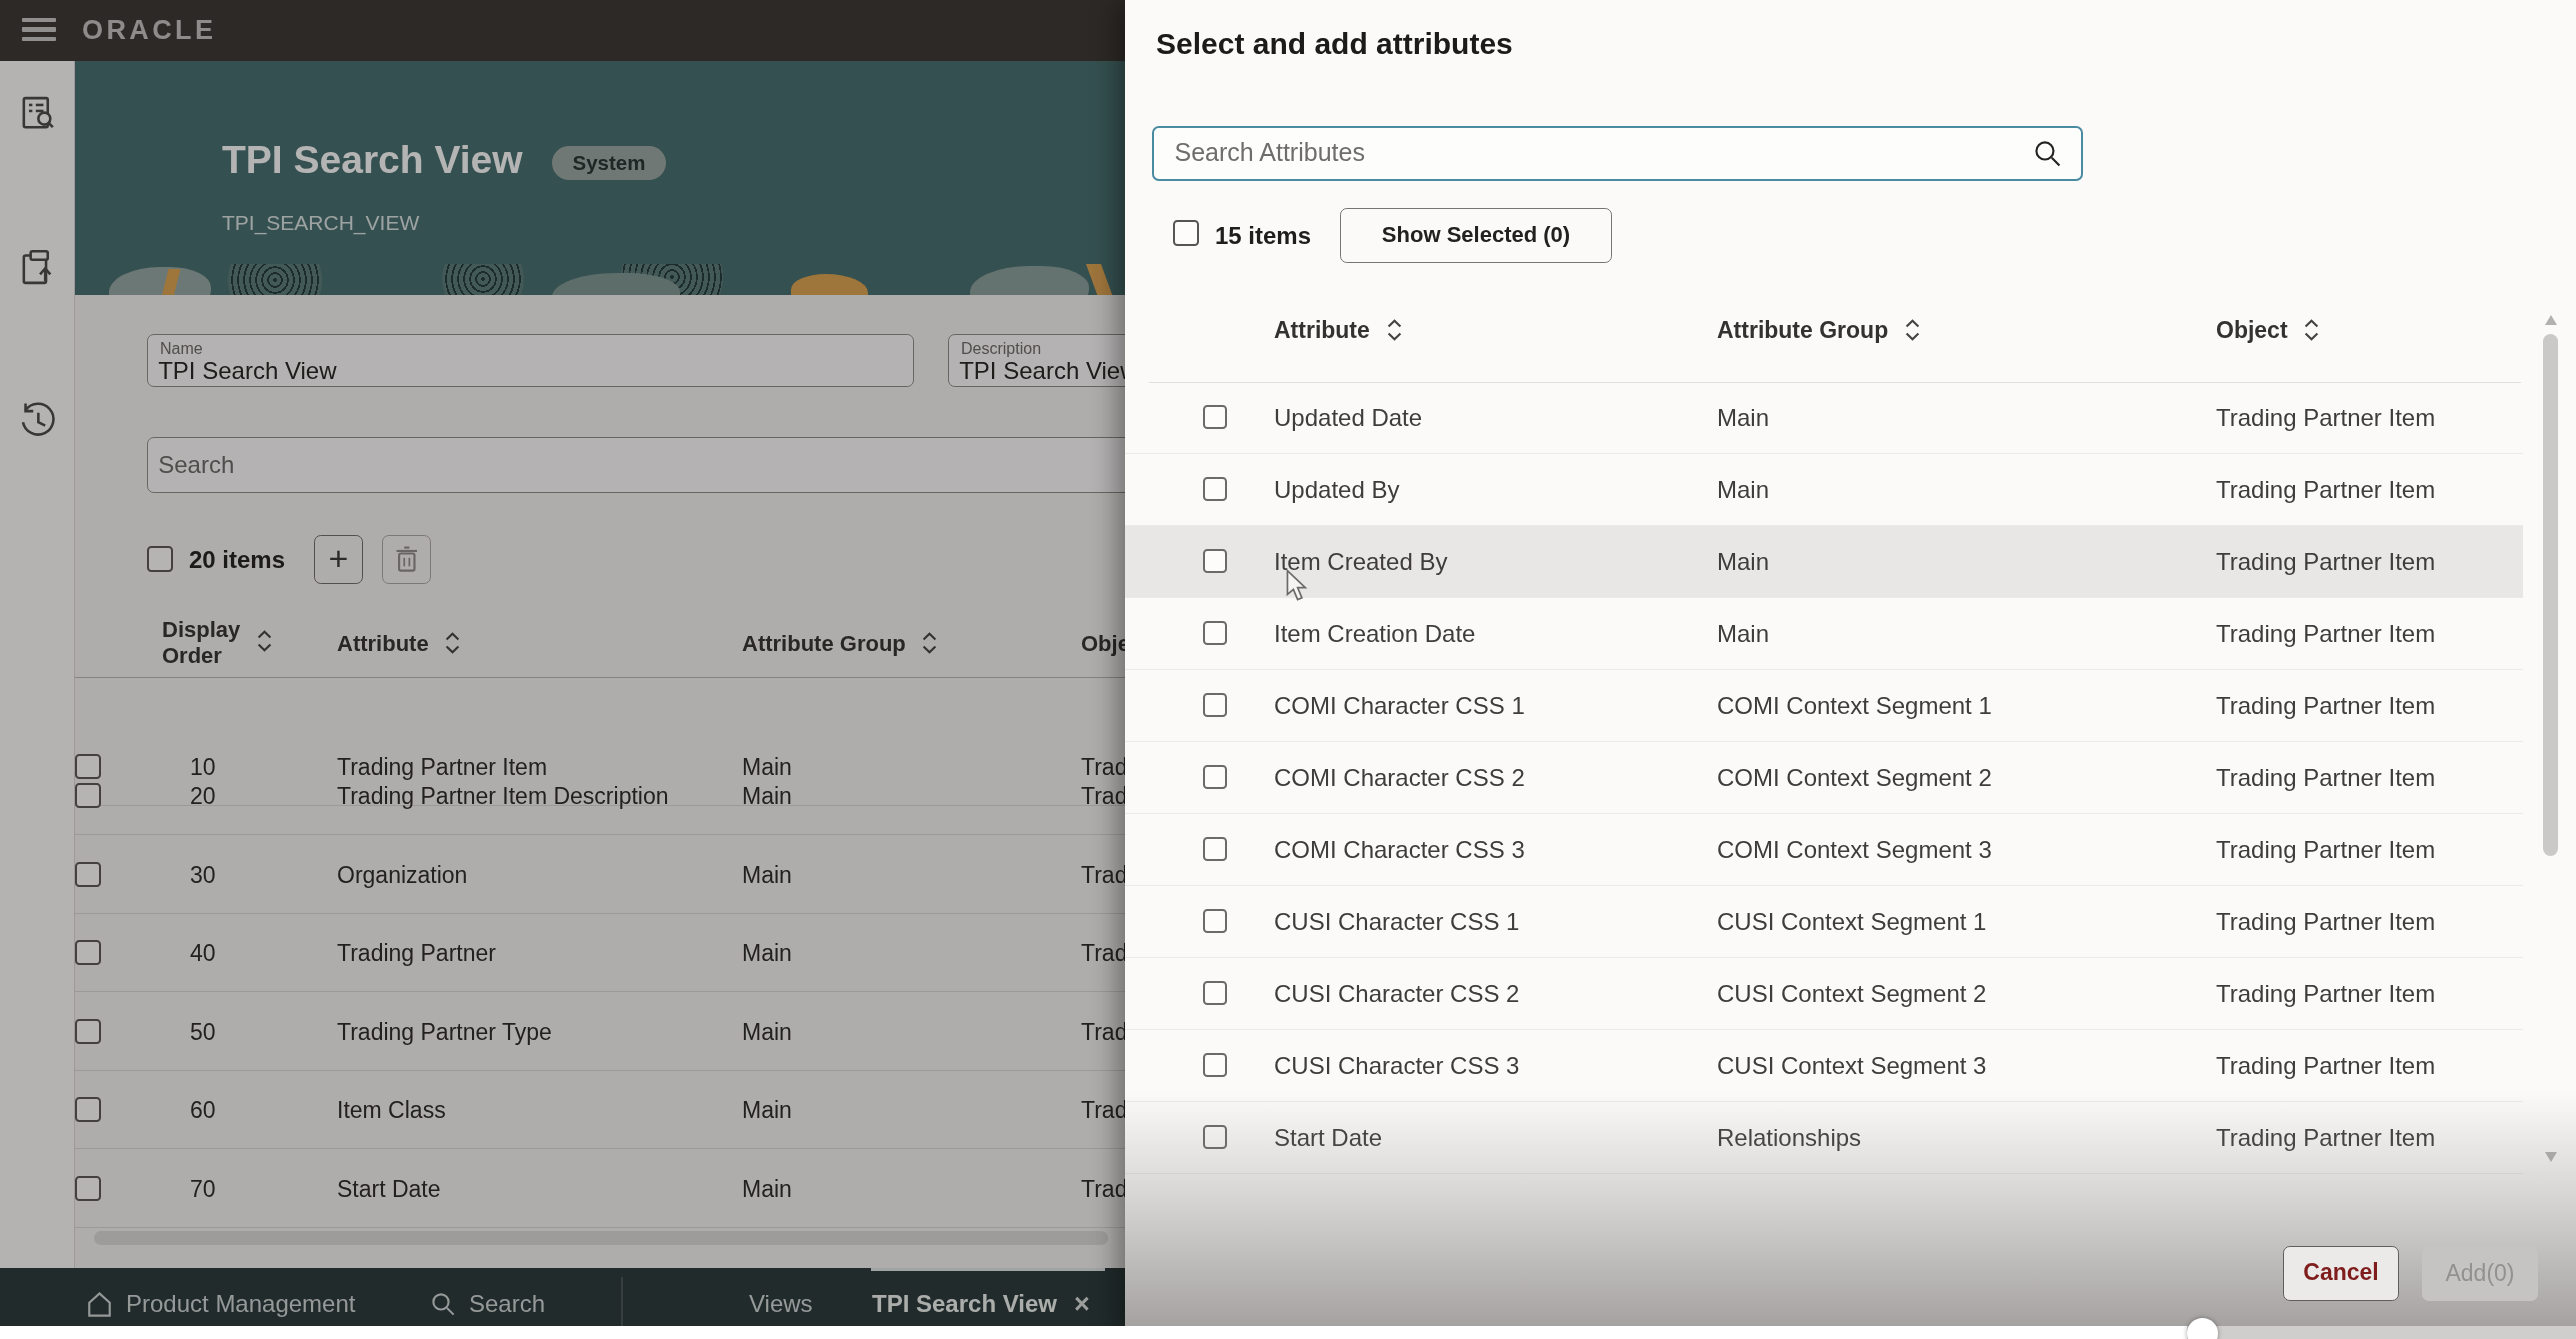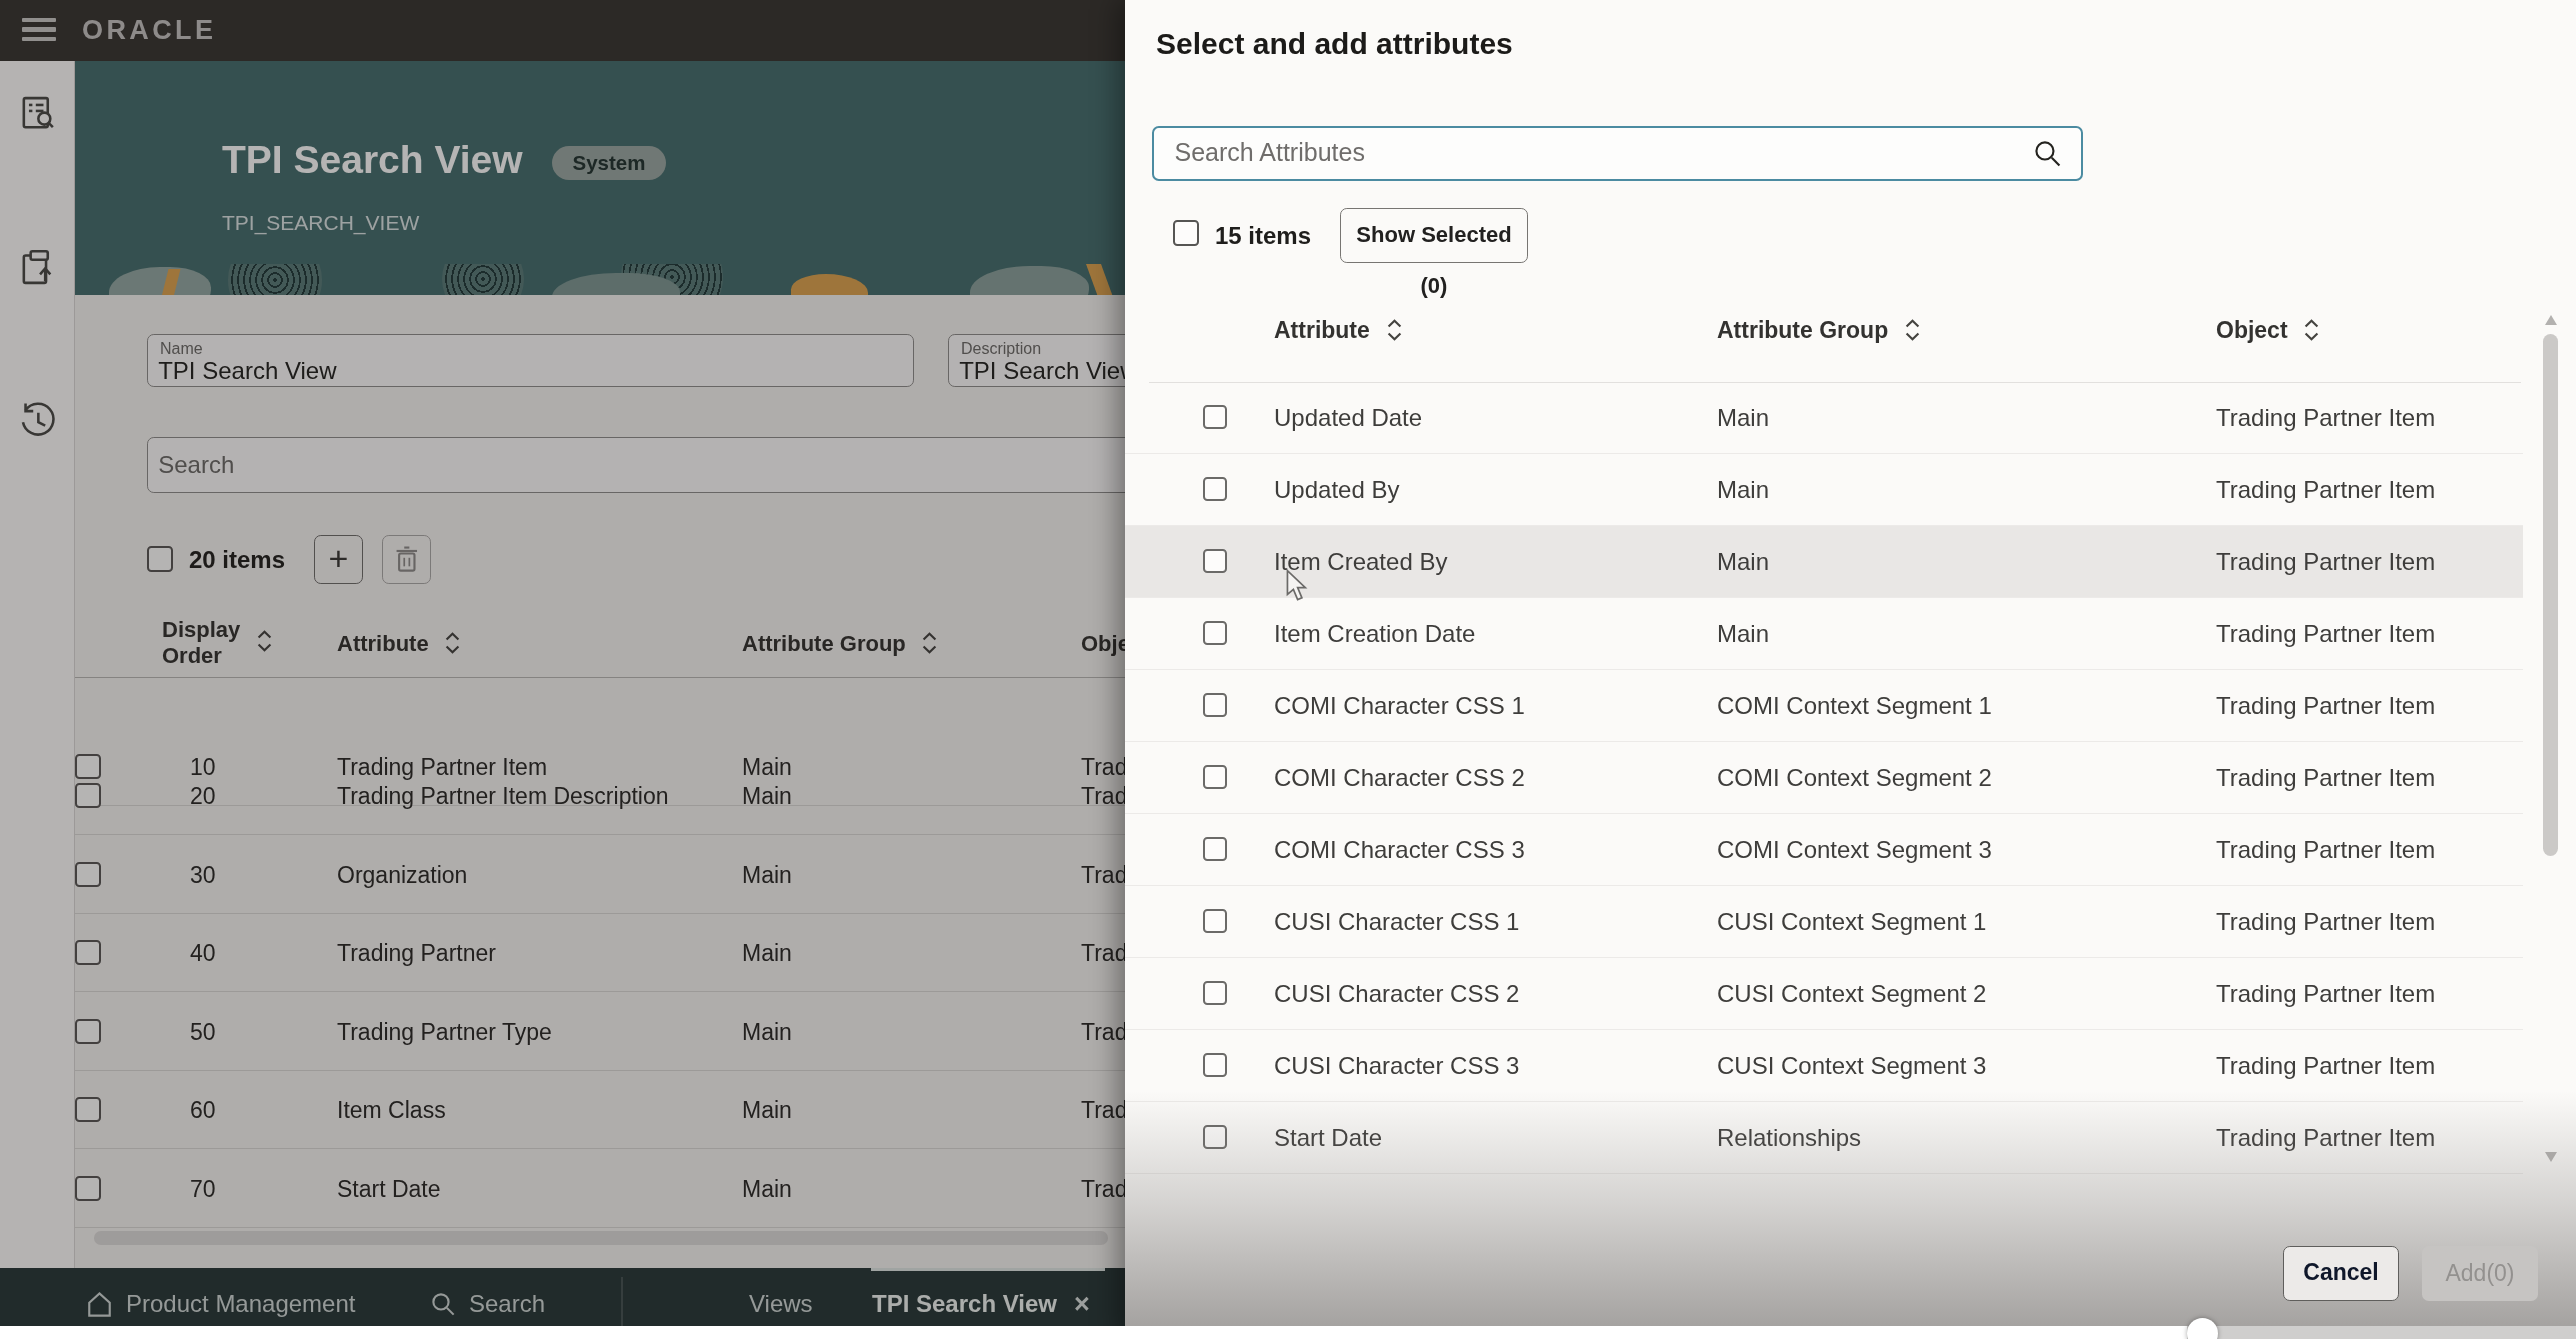--- a/index.html
+++ b/index.html
@@ -79,21 +79,21 @@
            box-shadow:-8.5px 0 25.6px rgba(0,0,0,.38); }
   .panel-title { left:31px; top:27px; font-size:30px; font-weight:bold; color:#1c1b19; }
   .panel-search { left:27px; top:126px; width:931px; height:55px; background:#fdfdfc;
                   border:2.6px solid #4b8ba1; border-radius:6.8px; }
   .panel-search input { position:absolute; left:20.5px; top:10.2px; width:835px; border:0; outline:0; background:transparent;
                         font-size:25px; color:#333; font-family:inherit; }
   .panel-search input::placeholder { color:#6f6d6b; opacity:1; }
   .panel-search .mag { position:absolute; right:19px; top:11px; }
 
   .ps-items-label { font-size:24px; font-weight:bold; color:#1f1e1c; }
-  .show-sel-btn { left:215px; top:208px; width:188px; height:55px; border:1.7px solid #777572; border-radius:6.8px;
+  .show-sel-btn { left:215px; top:208px; width:272px; height:55px; border:1.7px solid #777572; border-radius:6.8px;
                   background:#fbfaf8; font-size:22px; font-weight:600; color:#222120; text-align:center;
                   line-height:51px; cursor:pointer; }
 
   .pt-head { position:absolute; top:317px; font-size:23px; font-weight:bold; color:#333230; white-space:nowrap; }
   .pt-headsep { left:24px; top:382px; width:1372px; height:0.9px; background:#e2e0de; }
 
   .pt-row { position:absolute; left:0; width:1398px; height:72px; border-bottom:0.9px solid #eceae8; }
   .pt-row.hl { background:#e9e7e5; }
   .pt-row .cell { position:absolute; top:0; line-height:72px; font-size:24px; color:#3e3d3b; white-space:nowrap; }
   .pt-row .cbx { top:23px; left:78px; width:24px; height:24px; border-width:2.1px; border-color:#6b6a68; }
@@ -101,21 +101,21 @@
   .vsb-thumb { left:1418px; top:334px; width:15.3px; height:522px; border-radius:7.7px; background:#cbc9c7; cursor:pointer; }
   .vsb-arrow { position:absolute; left:1420px; width:0; height:0; border-left:6.8px solid transparent;
                border-right:6.8px solid transparent; }
   .vsb-up { top:315px; border-bottom:10.2px solid #b3b1af; }
   .vsb-down { top:1152px; border-top:10.2px solid #b3b1af; }
 
   .panel-fade { left:0; top:1091px; width:1451px; height:249px; pointer-events:none;
     background:linear-gradient(180deg, rgba(124,121,119,0) 0%, rgba(124,121,119,.30) 45%, rgba(124,121,119,.72) 100%); }
 
   .cancel-btn { left:1158px; top:1246px; width:116px; height:55px; background:#eceae8; border:1.7px solid #5f5e5c;
-                border-radius:6.8px; font-size:23px; font-weight:600; color:#0f172a; text-align:center; line-height:51px; cursor:pointer; }
+                border-radius:6.8px; font-size:23px; font-weight:600; color:#7f1d1d; text-align:center; line-height:51px; cursor:pointer; }
   .add-btn { left:1297px; top:1246px; width:116px; height:55px; background:#c6c4c2; border-radius:6.8px;
              font-size:23px; color:#93918f; text-align:center; line-height:55px; }
 
   
   .cursor { left:1284px; top:569px; z-index:40; }
   .progress { left:0; top:1326px; width:2576px; height:13.6px; z-index:50; }
   .prog-done { position:absolute; left:0; top:0; width:2187px; height:13.6px; background:#ffffff; }
   .prog-rest { position:absolute; left:2187px; top:0; width:389px; height:13.6px; background:#cfcecd; }
   .prog-knob { position:absolute; left:2187px; top:-8.5px; width:31px; height:31px; border-radius:50%;
                background:#ffffff; box-shadow:0 0 5.1px rgba(0,0,0,.35); }

